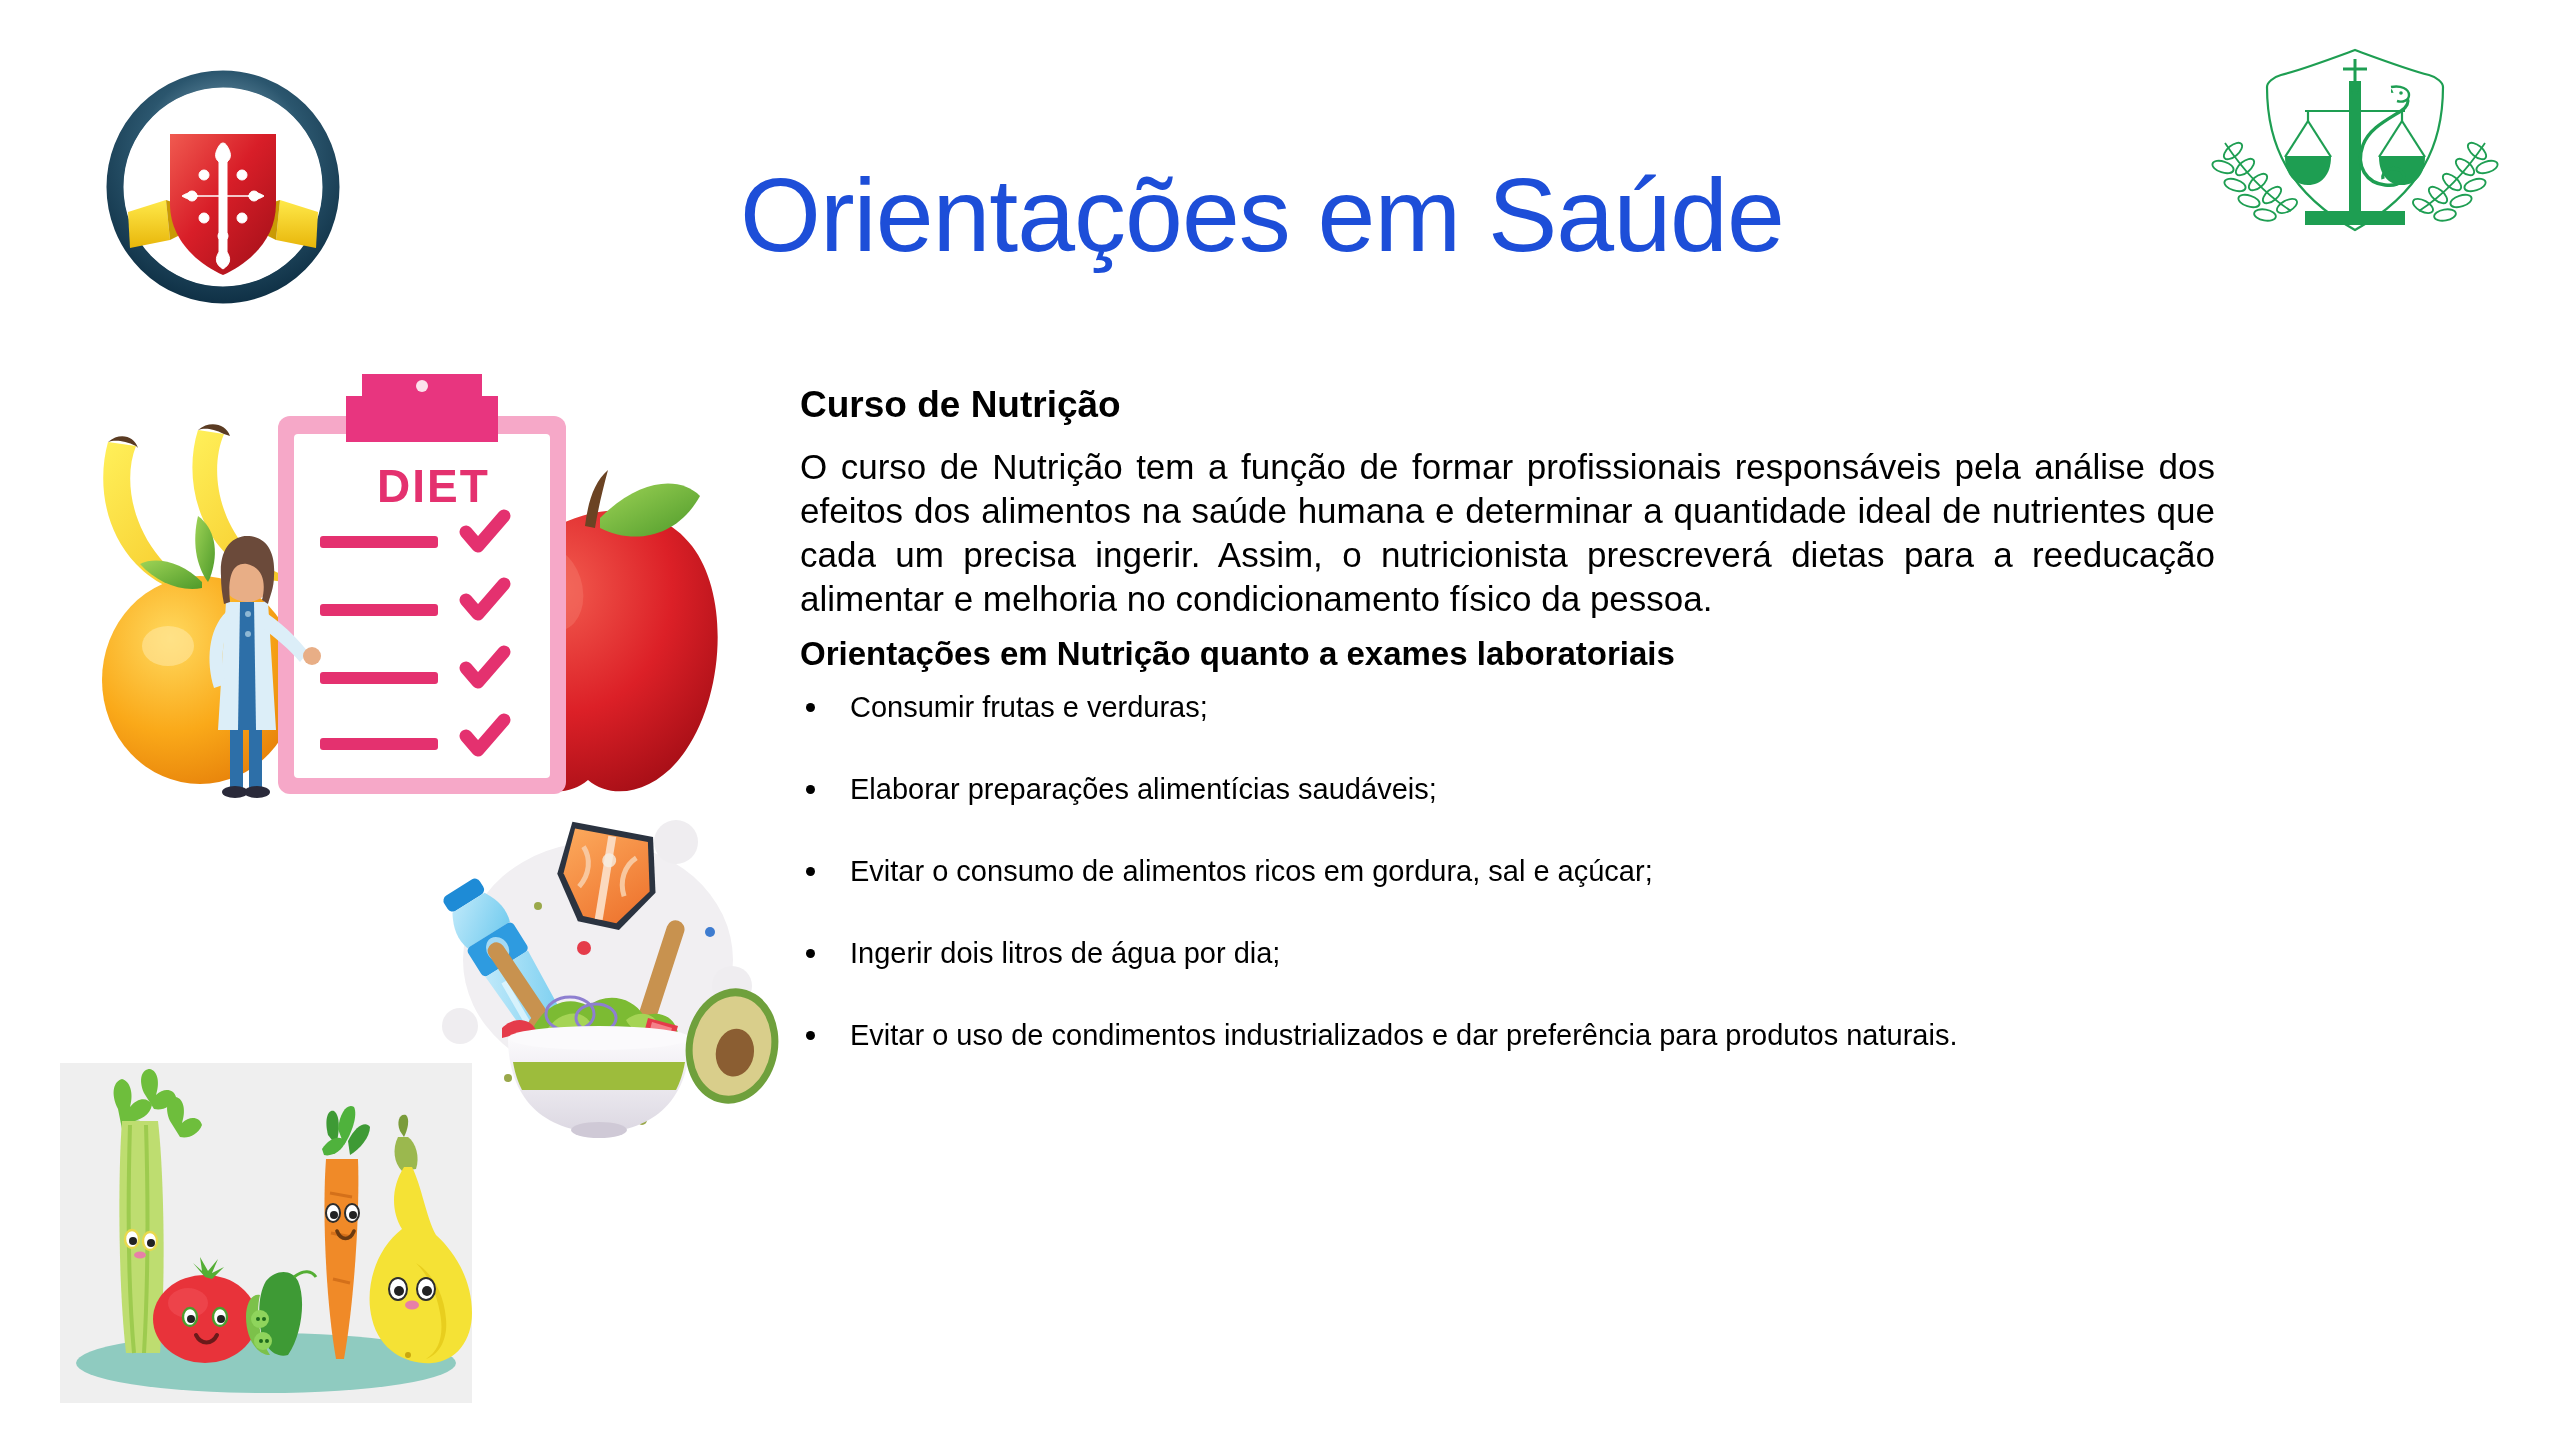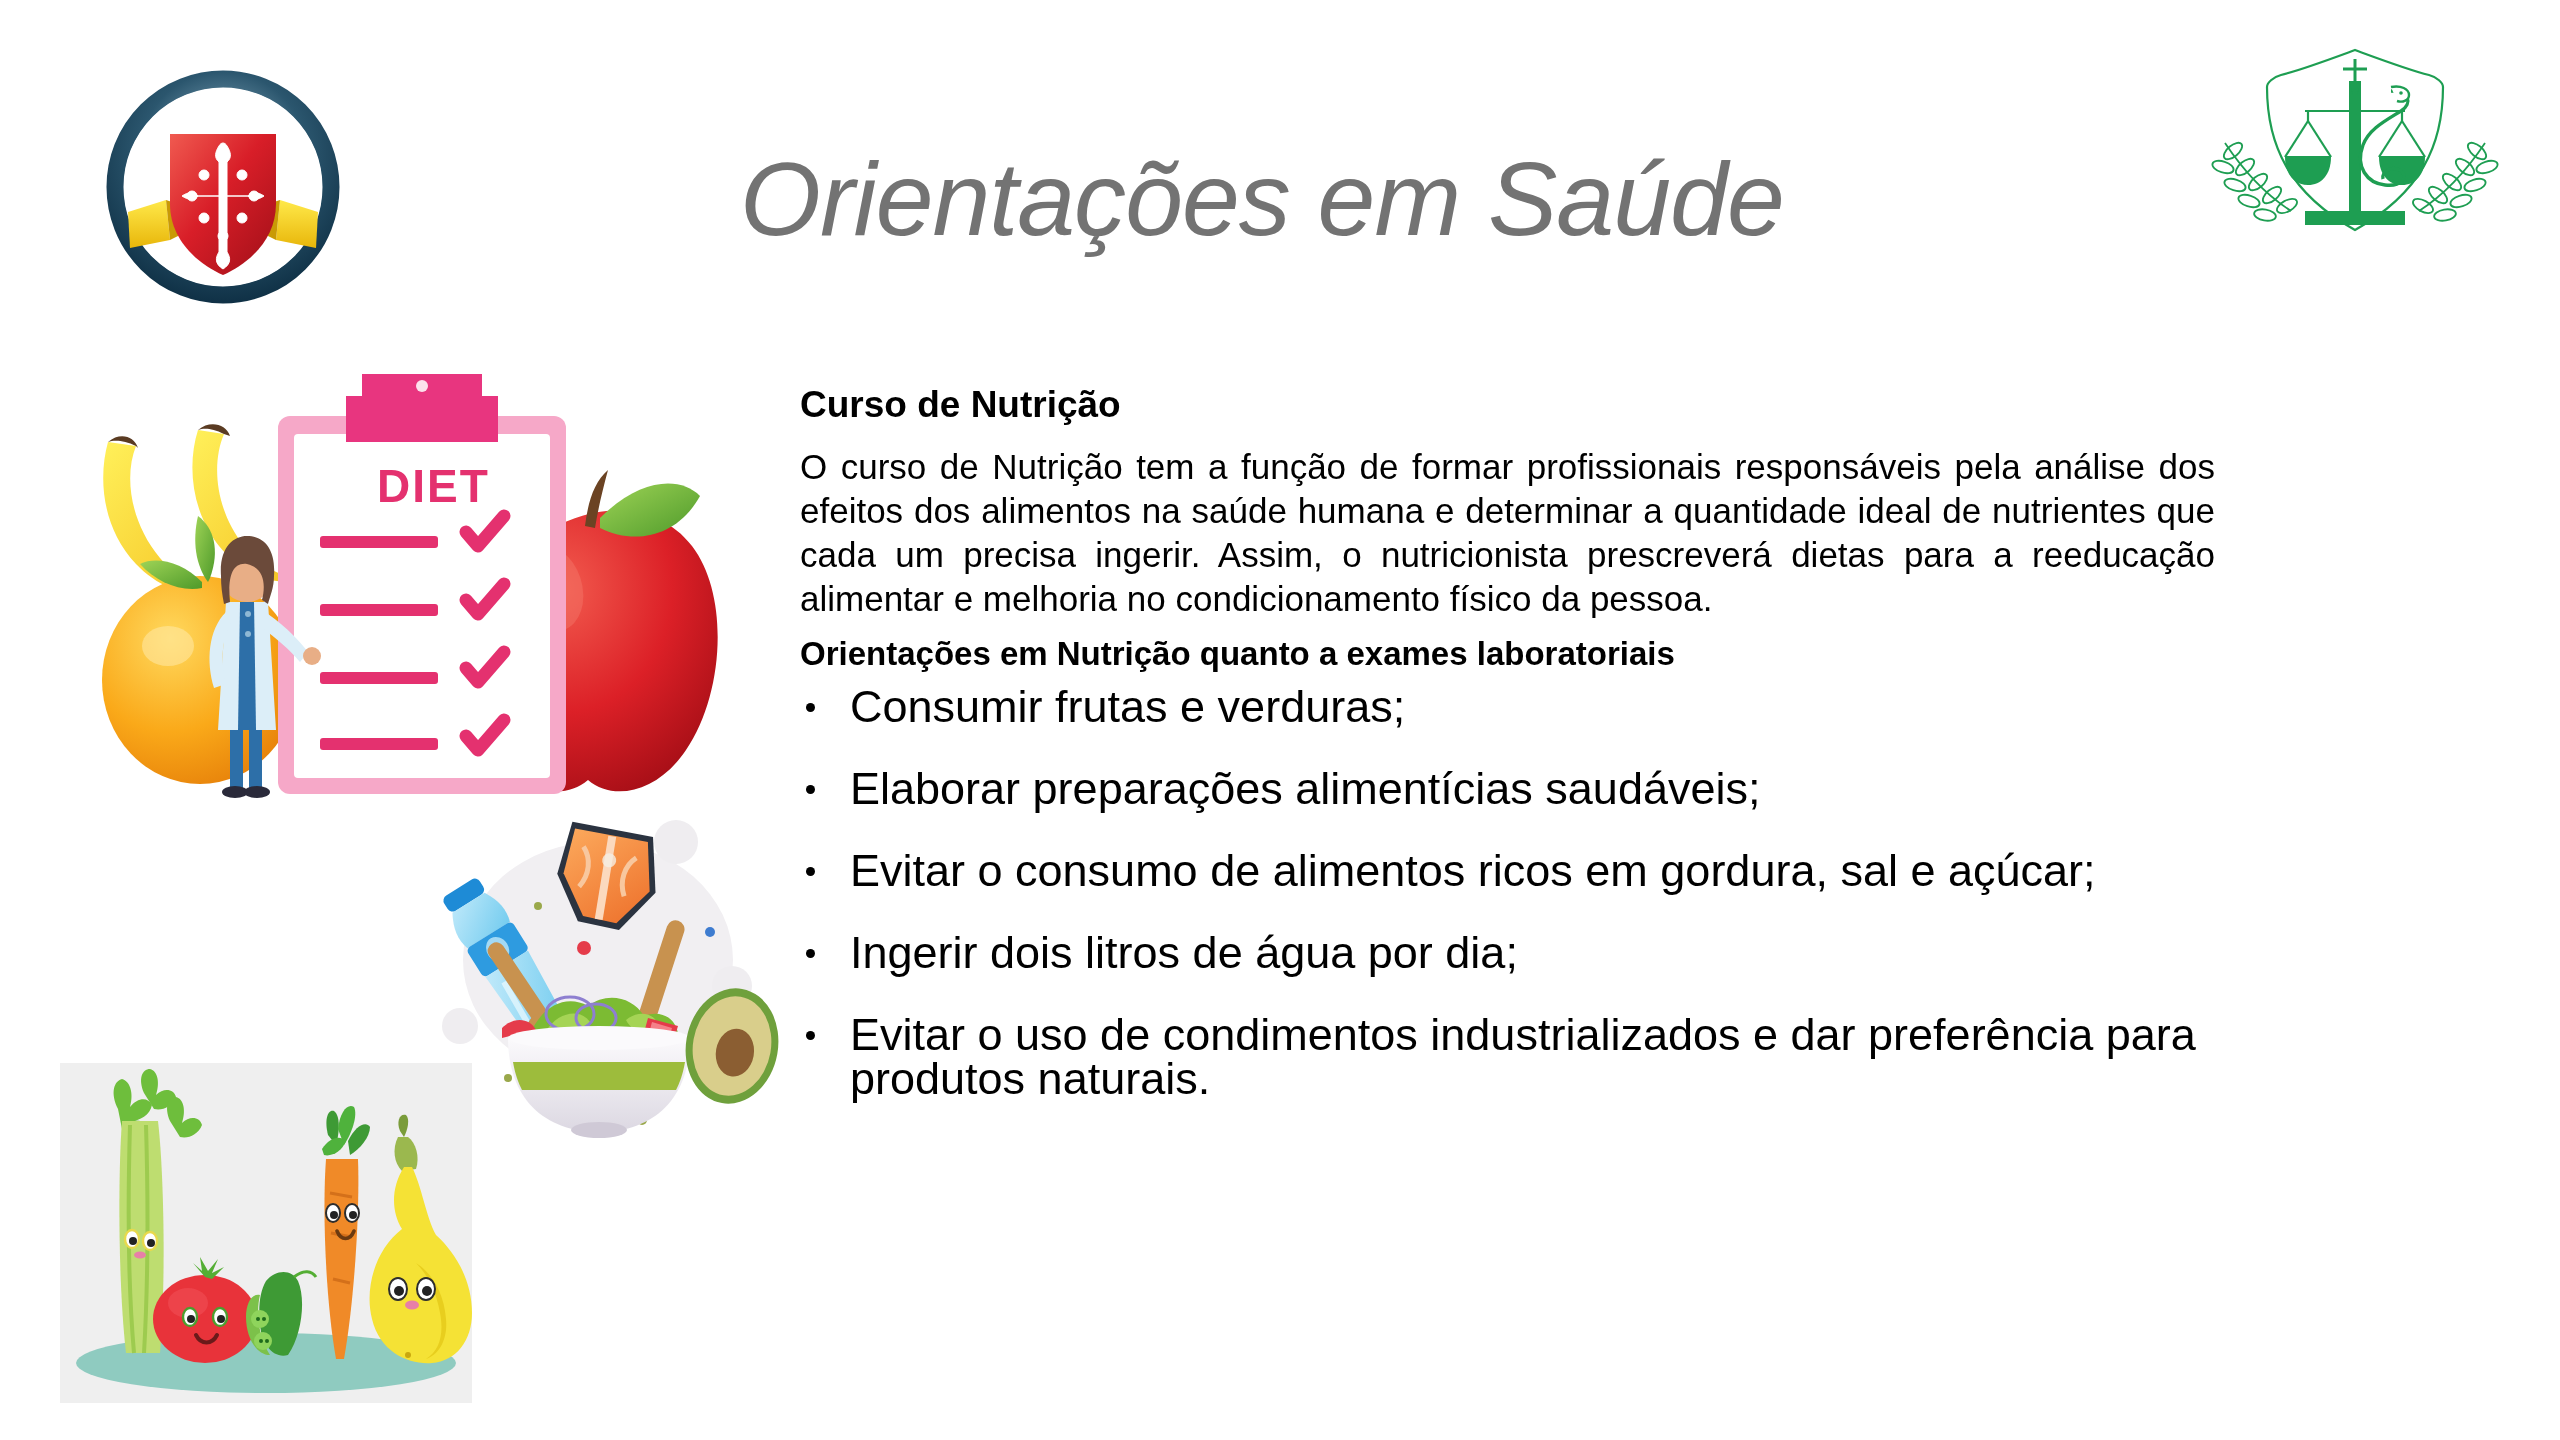--- a/index.html
+++ b/index.html
@@ -3,23 +3,23 @@
 <meta charset="utf-8">
 <style>
   html,body{margin:0;padding:0;background:#ffffff;}
   body{width:2560px;height:1440px;position:relative;overflow:hidden;
        font-family:"Liberation Sans",sans-serif;color:#000;}
 
   .slide{position:absolute;inset:0;background:#fff;}
 
   
   #page-title{
-    position:absolute;left:740px;top:140px;width:1100px;
+    position:absolute;left:740px;top:156px;width:1100px;
     font-size:104px;line-height:118px;font-weight:400;letter-spacing:-1px;
-    color:#737373;white-space:nowrap;font-style:italic;
+    color:#1d4ed8;white-space:nowrap;
   }
 
   
   #left-emblem{position:absolute;left:108px;top:72px;width:230px;height:230px;}
 
   
   #right-emblem{position:absolute;left:2205px;top:25px;width:300px;height:215px;}
 
   
   #text-column{position:absolute;left:800px;top:385px;width:1415px;}
@@ -30,21 +30,21 @@
   #course-paragraph{
     font-size:35px;line-height:44px;text-align:justify;margin:0 0 12px 0;
   }
   #lab-subheading{
     font-size:33px;font-weight:bold;line-height:42px;text-align:left;
     margin:8px 0 10px 0;
   }
 
   ul#guidance-list{list-style:none;margin:0;padding:0;}
   ul#guidance-list li{
-    position:relative;padding-left:50px;font-size:45px;line-height:44px;
+    position:relative;padding-left:50px;font-size:29px;line-height:44px;
     margin:0 0 38px 0;
   }
   ul#guidance-list li:last-child{margin-bottom:11px;}
   ul#guidance-list li .dot{
     position:absolute;left:6px;top:18px;width:9px;height:9px;
     border-radius:50%;background:#000;
   }
 
   
   #diet-illustration{position:absolute;left:80px;top:350px;width:700px;height:470px;}

